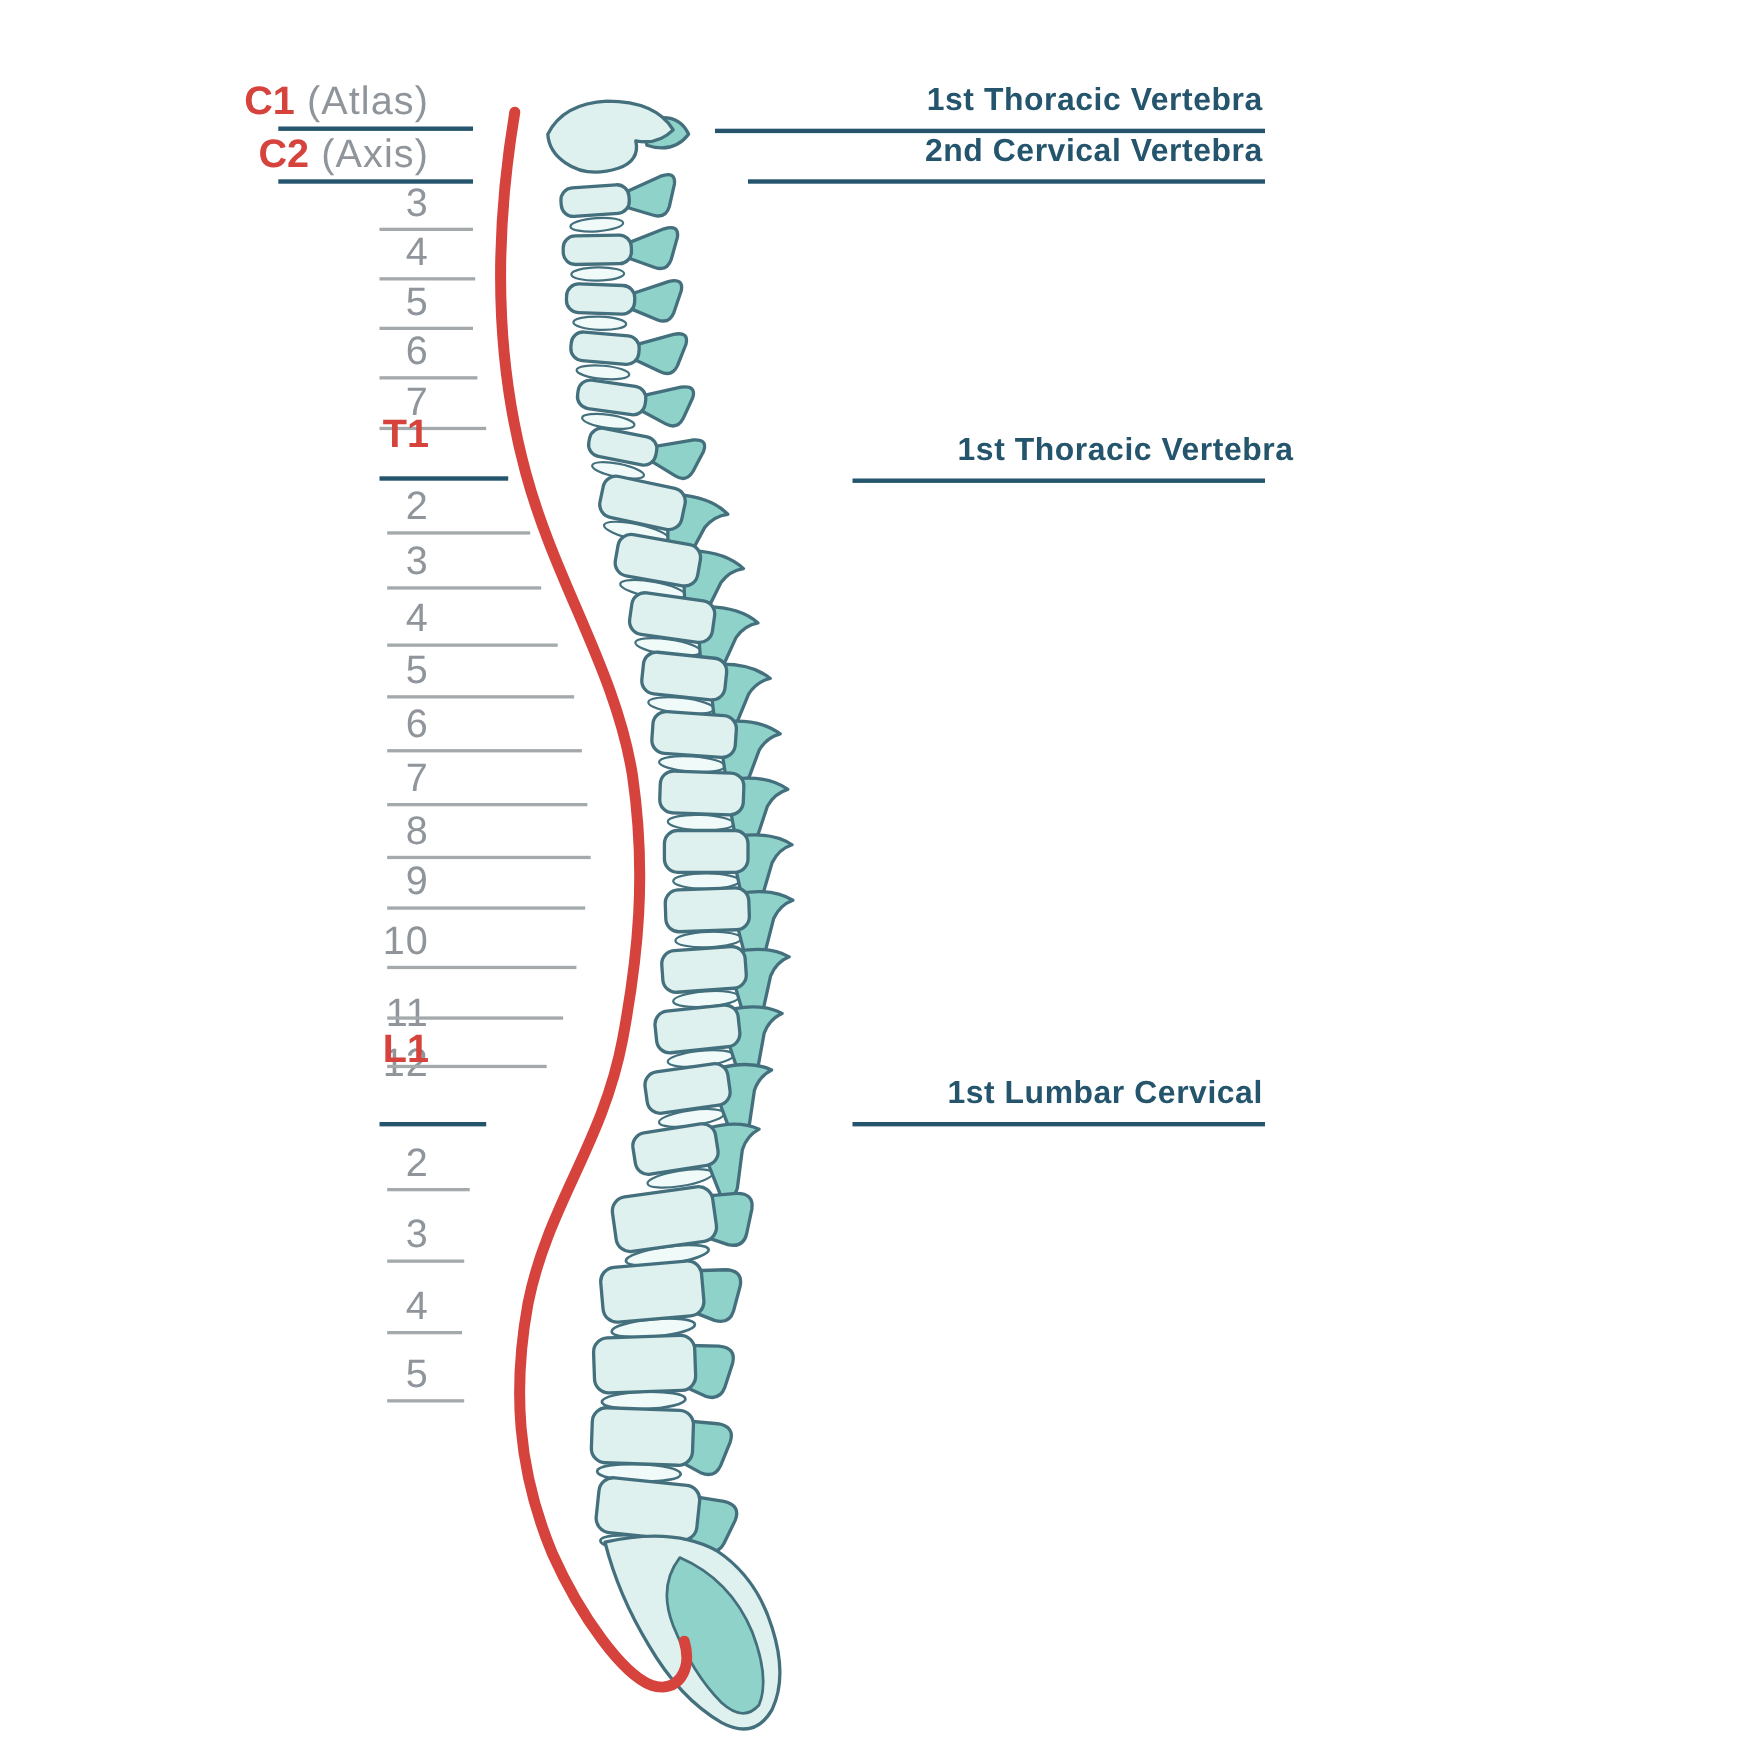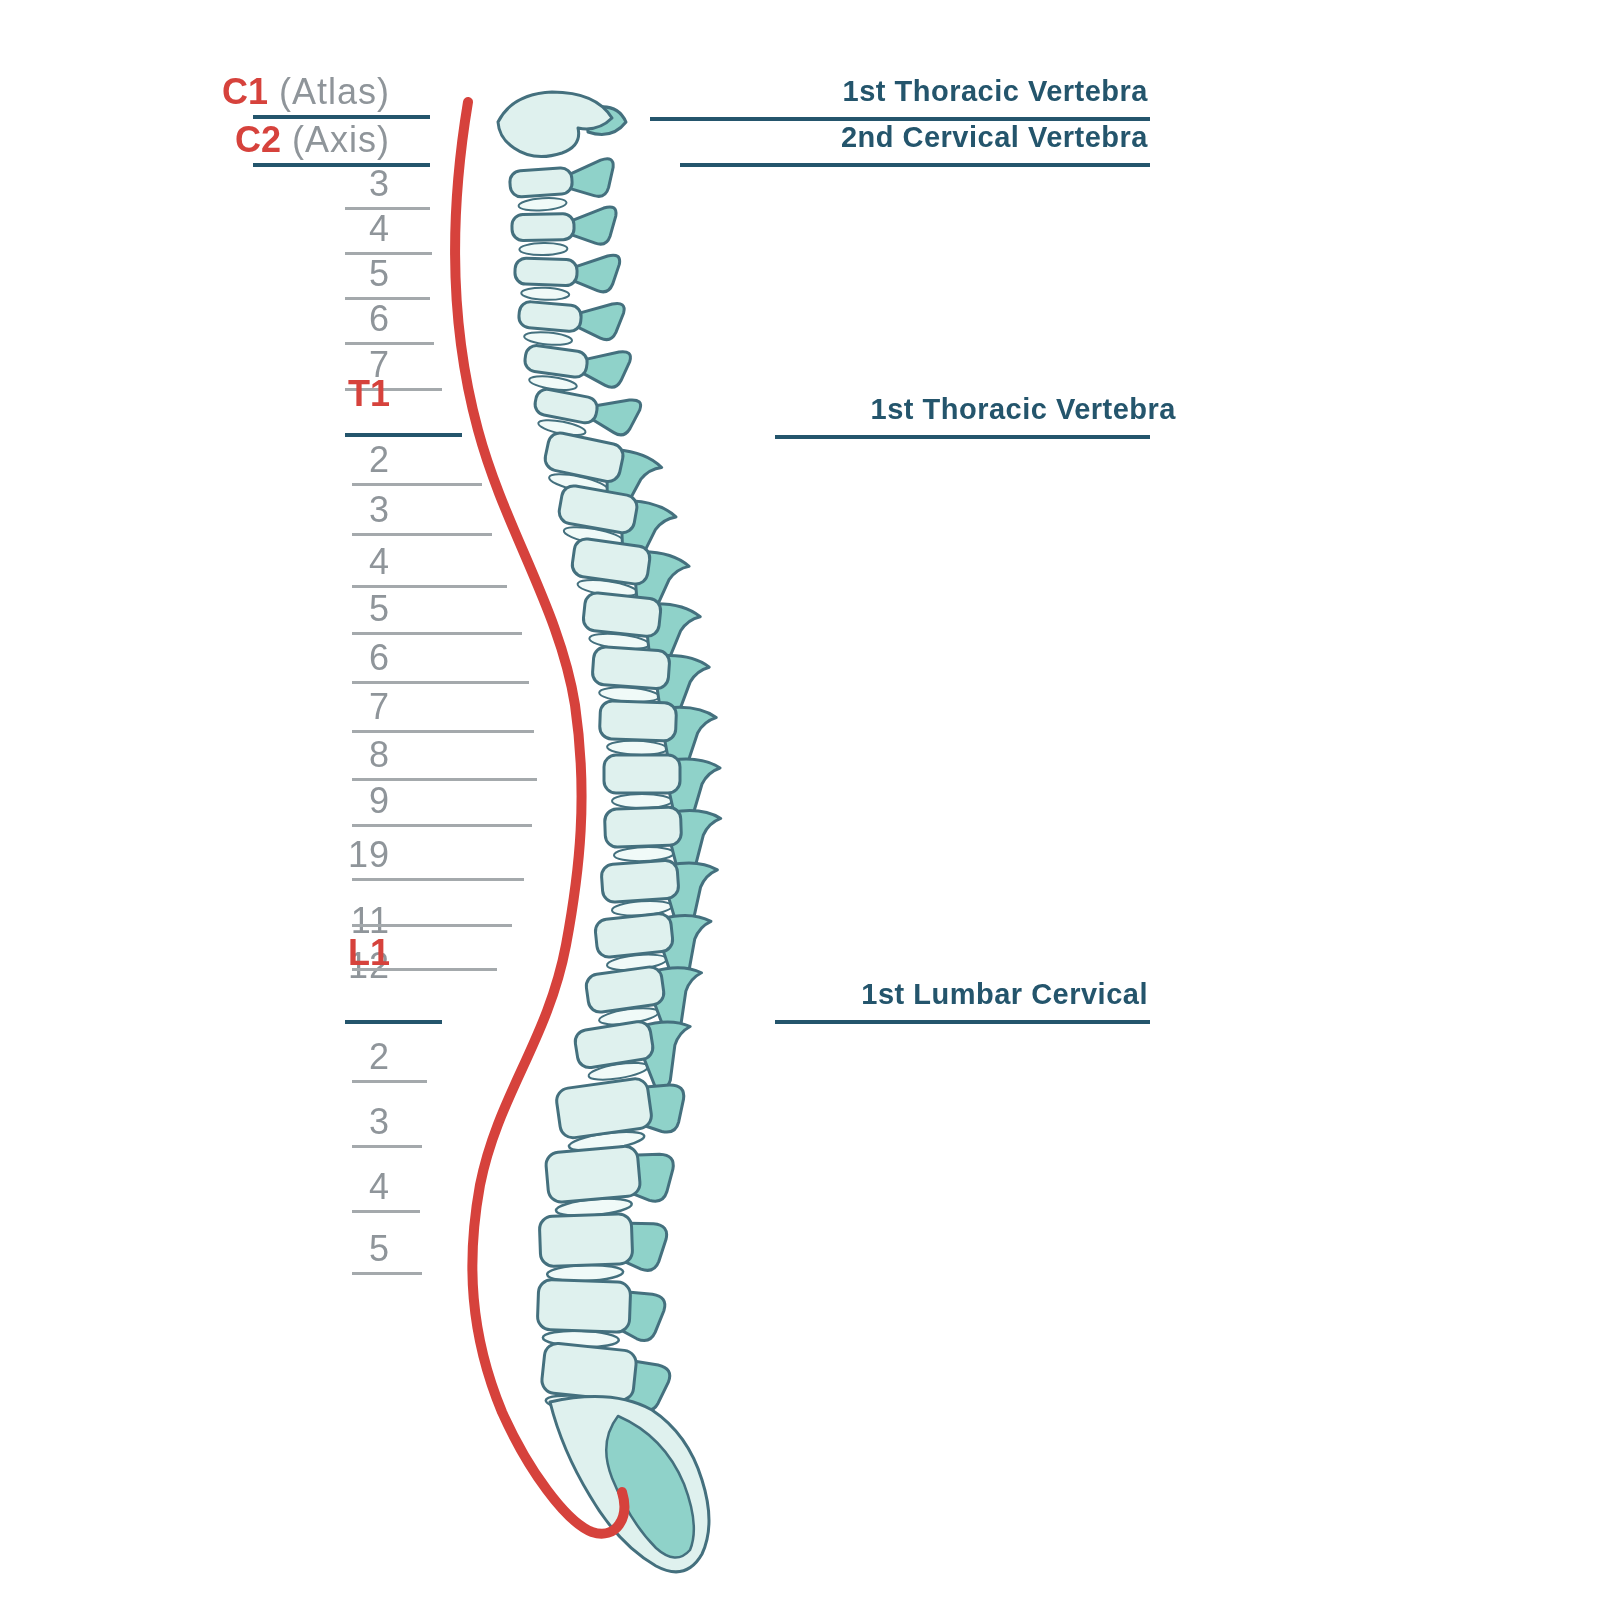--- a/index.html
+++ b/index.html
@@ -138,21 +138,21 @@
       <div class="left-text" style="top: 591px; right: 1210px;"><span class="main">5</span></div>
       <div class="rule" style="left: 352px; top: 632px; width: 170px;"></div>
       <div class="left-text" style="top: 640px; right: 1210px;"><span class="main">6</span></div>
       <div class="rule" style="left: 352px; top: 681px; width: 177px;"></div>
       <div class="left-text" style="top: 689px; right: 1210px;"><span class="main">7</span></div>
       <div class="rule" style="left: 352px; top: 730px; width: 182px;"></div>
       <div class="left-text" style="top: 737px; right: 1210px;"><span class="main">8</span></div>
       <div class="rule" style="left: 352px; top: 778px; width: 185px;"></div>
       <div class="left-text" style="top: 783px; right: 1210px;"><span class="main">9</span></div>
       <div class="rule" style="left: 352px; top: 824px; width: 180px;"></div>
-      <div class="left-text" style="top: 837px; right: 1210px;"><span class="main">19</span></div>
+      <div class="left-text" style="top: 837px; right: 1210px;"><span class="main">10</span></div>
       <div class="rule" style="left: 352px; top: 878px; width: 172px;"></div>
       <div class="left-text" style="top: 883px; right: 1210px; margin-top: 20px;"><span class="main">11</span></div>
       <div class="rule" style="left: 352px; top: 924px; width: 160px;"></div>
       <div class="left-text" style="top: 948px; right: 1210px;"><span class="main">12</span></div>
       <div class="rule" style="left: 352px; top: 968px; width: 145px;"></div>
       <div class="left-text" style="top: 935px; right: 1210px;"><span class="main hl">L1</span></div>
       <div class="rule hl" style="left: 345px; top: 1020px; width: 97px;"></div>
       <div class="left-text" style="top: 1039px; right: 1210px;"><span class="main">2</span></div>
       <div class="rule" style="left: 352px; top: 1080px; width: 75px;"></div>
       <div class="left-text" style="top: 1104px; right: 1210px;"><span class="main">3</span></div>

